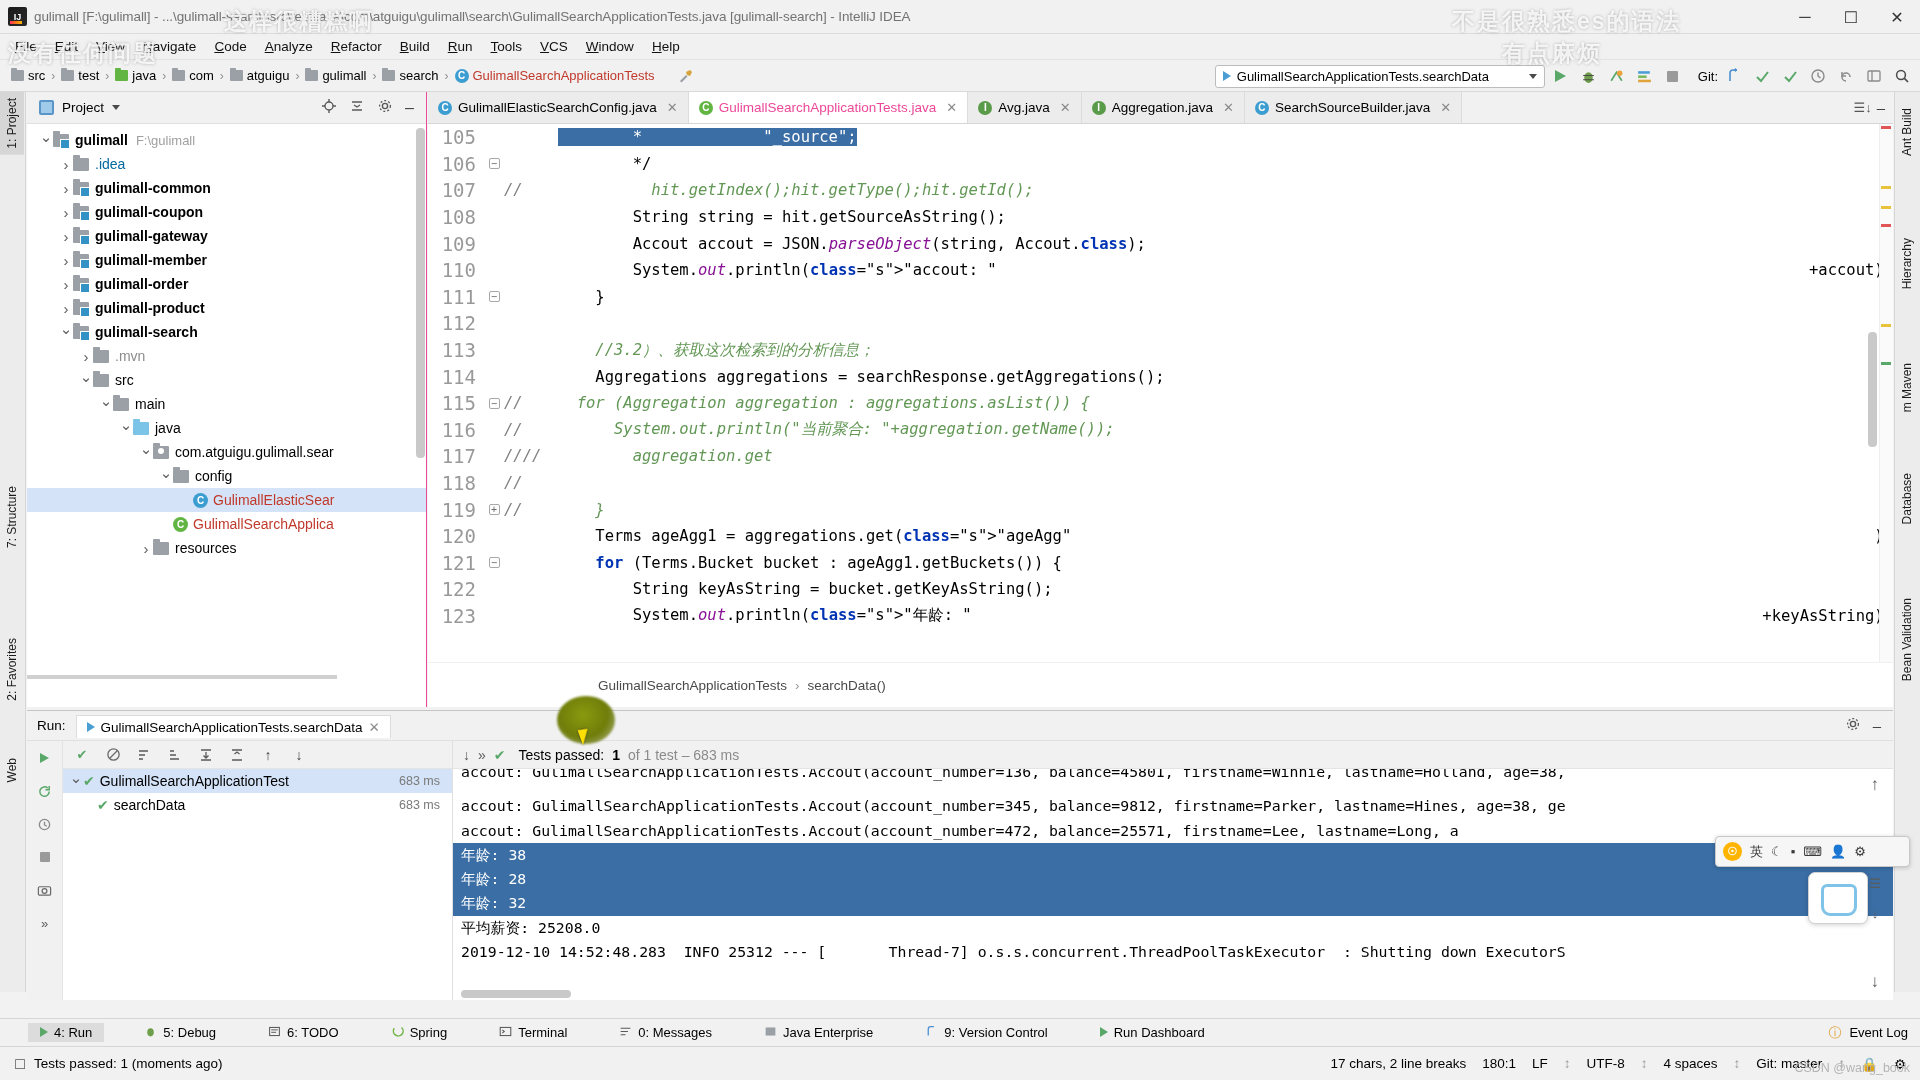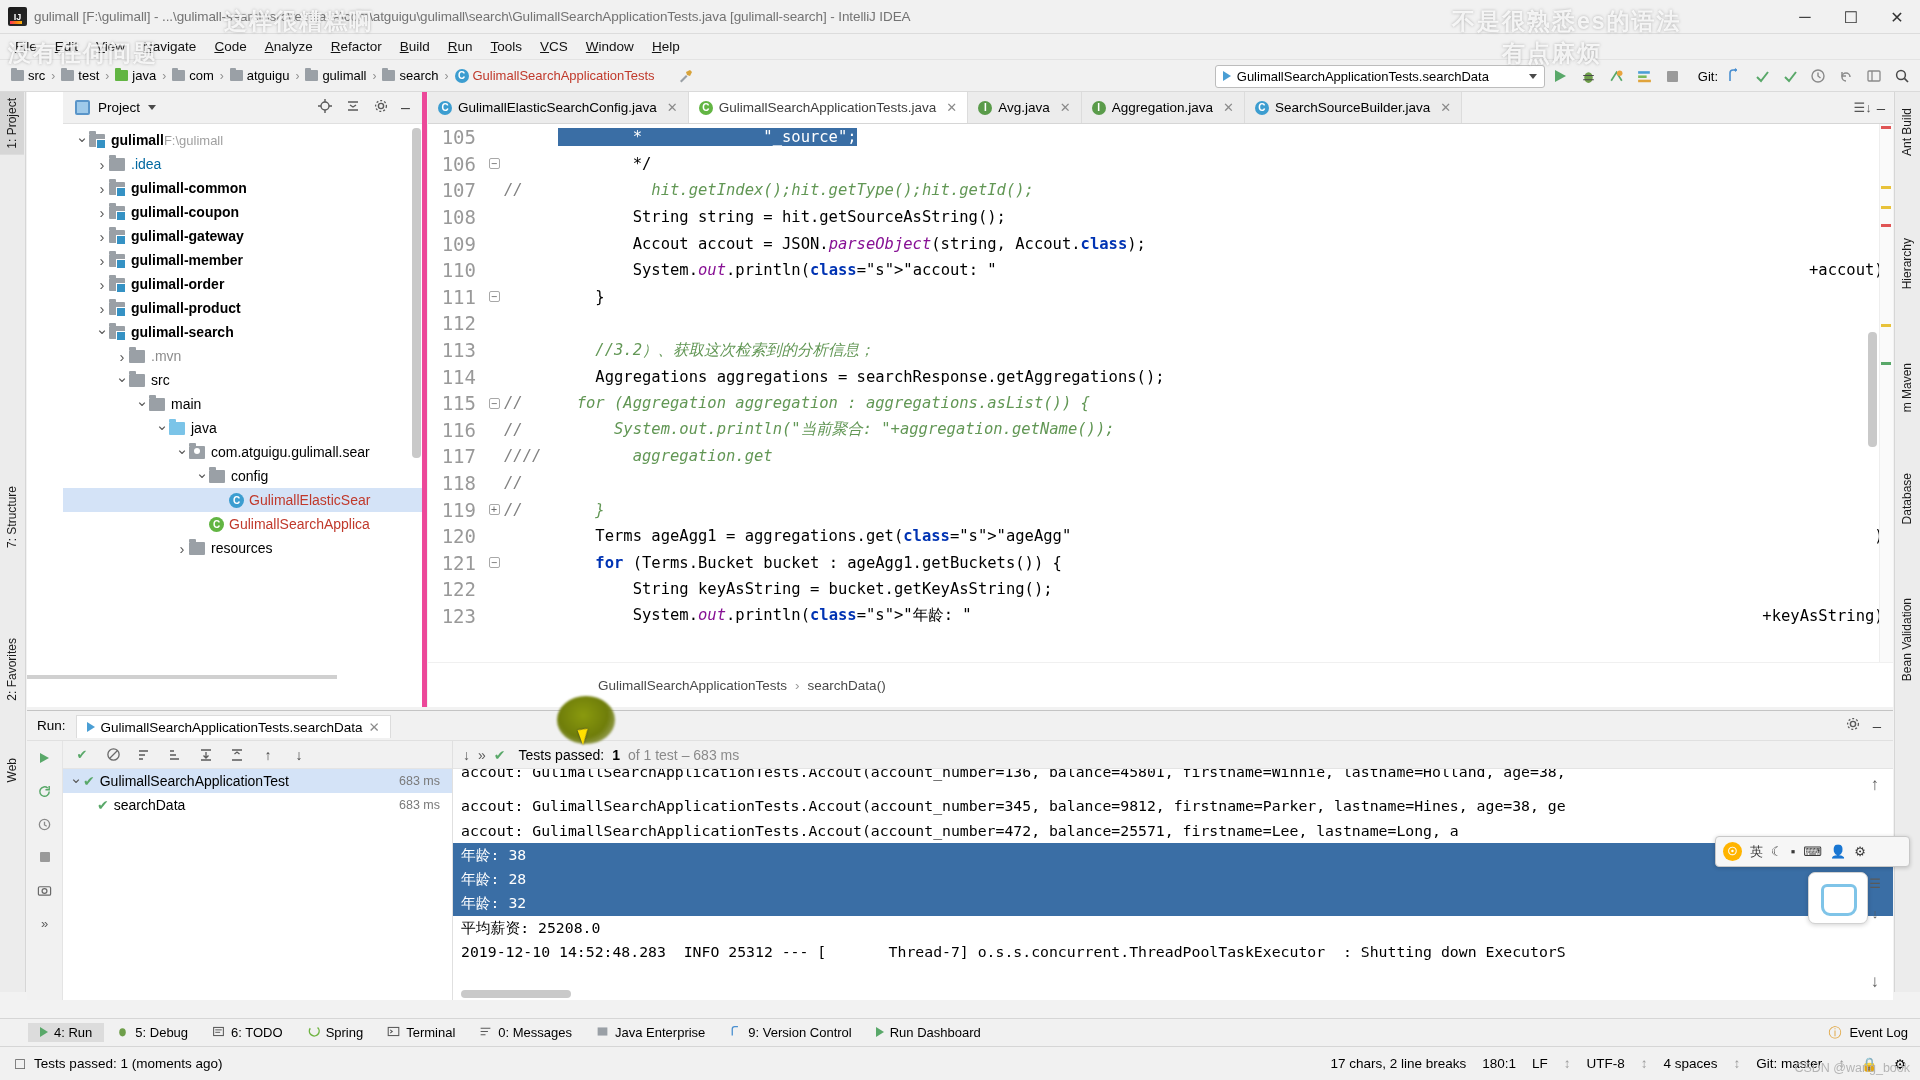--- a/index.html
+++ b/index.html
@@ -94,21 +94,21 @@
     font-size:12px;padding:6px 5px;white-space:nowrap;cursor:default;color:#1a1a1a;
   }
   .vtab.sel{background:#d6d6d6;}
   .rightstrip{
     position:absolute;right:0;top:92px;width:26px;height:900px;background:#ececec;
     border-left:1px solid #d6d6d6;
   }
   
   .projpanel{
     position:absolute;left:27px;top:92px;width:400px;height:615px;
-    background:#fff;border-right:5px solid #ec4899;padding-left:36px;
+    background:#fff;border-right:1px solid #ec4899;
   }
   .projhdr{
     height:32px;display:flex;align-items:center;background:#f1f1f1;
     border-bottom:1px solid #e0e0e0;padding-left:12px;gap:8px;
   }
   .proj-sq{width:15px;height:15px;border:2px solid #5a95c9;background:#9fcaea;border-radius:2px;}
   .proj-title{font-size:13.5px;}
   .caret-dn{width:0;height:0;border-top:5px solid #4a4a4a;border-left:4px solid transparent;border-right:4px solid transparent;}
   .projhdr-right{margin-left:auto;display:flex;align-items:center;gap:12px;padding-right:12px;}
   .tree{ padding-top:4px; font-size:14px; overflow:hidden; height:580px;}
@@ -122,21 +122,21 @@
   }
   .mod-ic:before{content:"";position:absolute;left:0;top:-3px;width:7px;height:3px;background:#9aa0a6;border-radius:1px 1px 0 0;}
   .mod-ic.blue:after{content:"";position:absolute;right:-1px;bottom:-2px;width:8px;height:8px;background:#3592c4;border:1px solid #fff;}
   .mod-ic.plain{background:#9aa0a6;}
   .mod-ic.java{background:#7bc4e8;}
   .mod-ic.java:before{background:#7bc4e8;}
   .mod-ic.pkg{background:#9aa0a6;}
   .mod-ic.pkg:after{content:"";position:absolute;left:5px;top:2px;width:6px;height:6px;background:#fff;border-radius:50%;}
   .tlbl{font-size:14px;}
   .tlbl.b{font-weight:bold;}
-  .tpath{color:#a0a0a0;font-size:13px;}
+  .tpath{color:#a0a0a0;margin-left:8px;font-size:13px;}
   .cls-round{
     width:15px;height:15px;border-radius:50%;background:#3c9dd0;color:#fff;font-size:10px;
     font-weight:bold;display:flex;align-items:center;justify-content:center;flex:none;margin-right:5px;
   }
   .cls-round.test{background:#62b543;}
   .tscroll{position:absolute;right:1px;top:36px;width:9px;height:330px;background:#c9c9c9;border-radius:4px;}
   .psplit{position:absolute;left:27px;top:675px;width:310px;height:4px;background:#d0d0d0;}
   
   .editor{
     position:absolute;left:428px;top:92px;right:27px;height:615px;background:#fff;
@@ -144,21 +144,21 @@
   .tabsbar{
     height:32px;background:#f1f1f1;display:flex;align-items:stretch;
     border-bottom:1px solid #d6d6d6;position:relative;
   }
   .etab{
     display:flex;align-items:center;gap:6px;padding:0 10px;font-size:13.5px;
     border-right:1px solid #dcdcdc;cursor:default;white-space:nowrap;background:#ececec;
   }
   .etab.active{background:#fff;}
   .etab .x{color:#8a8a8a;font-size:13px;margin-left:4px;}
-  .etab-name.mod{color:#404040;}
+  .etab-name.mod{color:#ec4899;}
   .cls-ic.green{background:#62b543;}
   .tabsbar-right{margin-left:auto;display:flex;align-items:center;gap:5px;padding-right:8px;}
   .codearea{position:absolute;left:0;top:32px;right:0;bottom:45px;overflow:hidden;background:#fff;}
   .cline{height:26.6px;display:flex;align-items:center;white-space:pre;font-family:"DejaVu Sans Mono",monospace;font-size:15.5px;}
   .lnum{
     width:56px;text-align:right;padding-right:8px;color:#999;font-family:"DejaVu Sans Mono",monospace;
     font-size:19px;flex:none;user-select:none;
   }
   .foldcol{width:20px;flex:none;position:relative;color:#9a9a9a;font-size:11px;text-align:center;}
   .fold-box{display:inline-block;width:11px;height:11px;border:1px solid #a8a8a8;border-radius:2px;background:#fff;
@@ -222,21 +222,21 @@
     filter:blur(1.2px);z-index:70;}
   .cursor{position:absolute;z-index:80;width:0;height:0;}
   .cursor:before{
     content:"";position:absolute;width:0;height:0;
     border-left:10px solid #ffe000;border-top:2px solid transparent;border-bottom:14px solid transparent;
     transform:rotate(-20deg);filter:drop-shadow(0 0 1px #333);
   }
   
   .bottombar{
     position:absolute;left:0;bottom:34px;width:1920px;height:28px;background:#f1f1f1;
-    display:flex;align-items:center;border-top:1px solid #d6d6d6;padding-left:28px;
+    display:flex;align-items:center;border-top:1px solid #d6d6d6;padding-left:28px;gap:28px;
   }
   .bbitem{display:flex;align-items:center;gap:6px;padding:2px 12px;font-size:13px;cursor:default;}
   .bbitem.sel{background:#dcdcdc;}
   .bbright{margin-left:auto;display:flex;align-items:center;gap:8px;padding-right:12px;}
   
   .statusbar{
     position:absolute;left:0;bottom:0;width:1920px;height:34px;background:#f1f1f1;
     display:flex;align-items:center;border-top:1px solid #d6d6d6;padding-left:14px;font-size:13.5px;
   }
   .sbright{margin-left:auto;display:flex;align-items:center;gap:16px;padding-right:14px;font-size:13.5px;}

